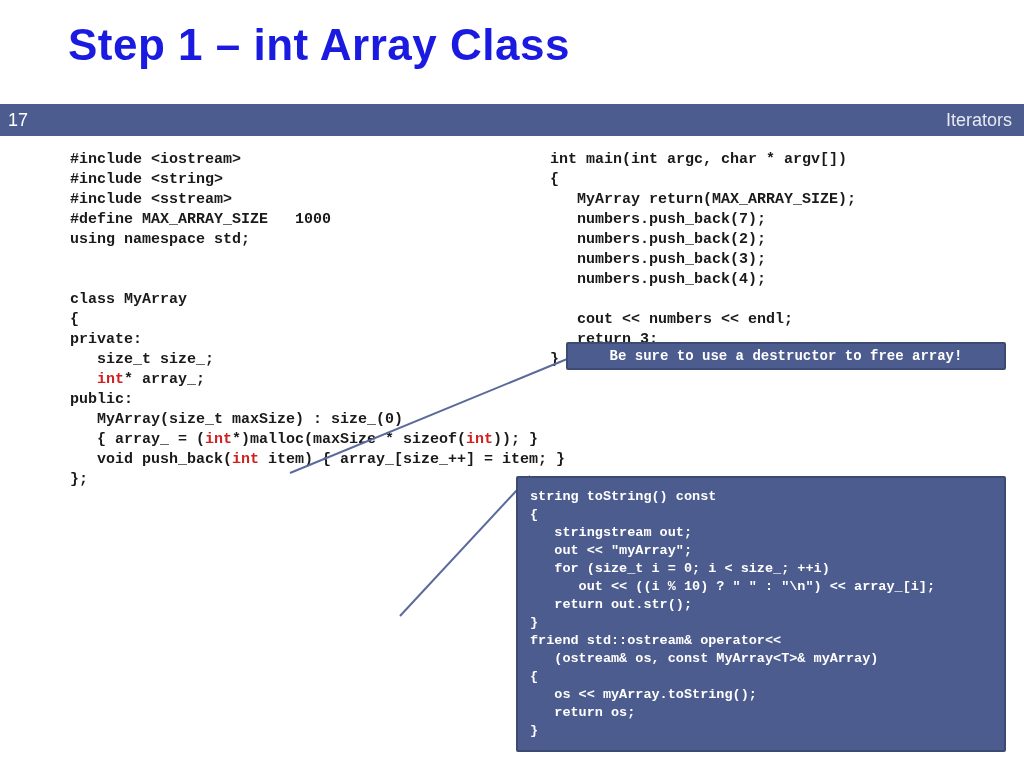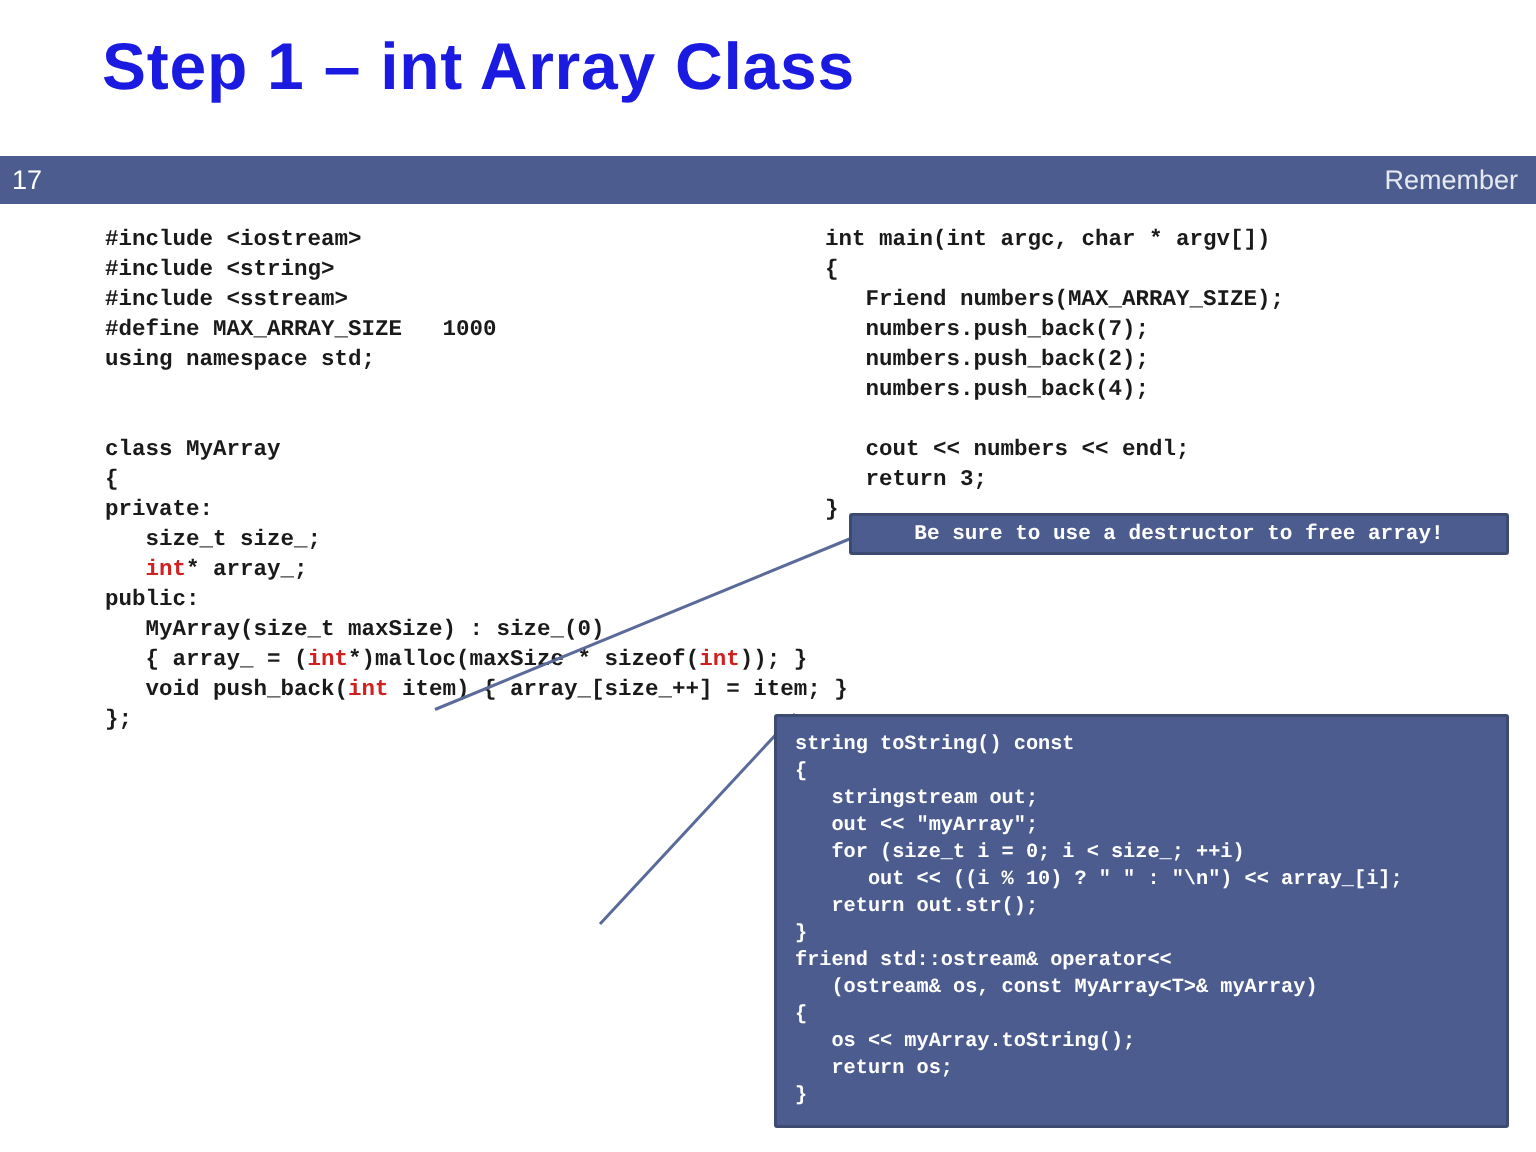--- a/index.html
+++ b/index.html
@@ -124,24 +124,24 @@
     pointer-events: none;
   }
 </style>
 </head>
 <body>
 
 <div class="slide">
   <div class="title">Step 1 – int Array Class</div>
   <div class="header-bar"></div>
   <div class="page-badge">17</div>
-  <div class="header-label">Remember</div>
+  <div class="header-label">Iterators</div>
 
   <div class="code-left" id="code-left"><div>#include &lt;iostream&gt;</div><div>#include &lt;string&gt;</div><div>#include &lt;sstream&gt;</div><div>#define MAX_ARRAY_SIZE   1000</div><div>using namespace std;</div><div>&nbsp;</div><div>&nbsp;</div><div>class MyArray</div><div>{</div><div>private:</div><div>   size_t size_;</div><div>   <span class="red">int</span>* array_;</div><div>public:</div><div>   MyArray(size_t maxSize) : size_(0)</div><div>   { array_ = (<span class="red">int</span>*)malloc(maxSize * sizeof(<span class="red">int</span>)); }</div><div>   void push_back(<span class="red">int</span> item) { array_[size_++] = item; }</div><div>};</div></div>
-  <div class="code-right" id="code-right"><div>int main(int argc, char * argv[])</div><div>{</div><div>   Friend numbers(MAX_ARRAY_SIZE);</div><div>   numbers.push_back(7);</div><div>   numbers.push_back(2);</div><div>   numbers.push_back(4);</div><div>&nbsp;</div><div>   cout &lt;&lt; numbers &lt;&lt; endl;</div><div>   return 3;</div><div>}</div></div>
+  <div class="code-right" id="code-right"><div>int main(int argc, char * argv[])</div><div>{</div><div>   MyArray return(MAX_ARRAY_SIZE);</div><div>   numbers.push_back(7);</div><div>   numbers.push_back(2);</div><div>   numbers.push_back(3);</div><div>   numbers.push_back(4);</div><div>&nbsp;</div><div>   cout &lt;&lt; numbers &lt;&lt; endl;</div><div>   return 3;</div><div>}</div></div>
 
   <svg class="connector">
     <line x1="572" y1="357" x2="290" y2="473" stroke="#5a6a9a" stroke-width="2"></line>
     <line x1="530" y1="476" x2="400" y2="616" stroke="#5a6a9a" stroke-width="2"></line>
   </svg>
 
   <div class="panel panel-destructor">Be sure to use a destructor to free array!</div>
   <div class="panel panel-tostring">string toString() const
 {
    stringstream out;

